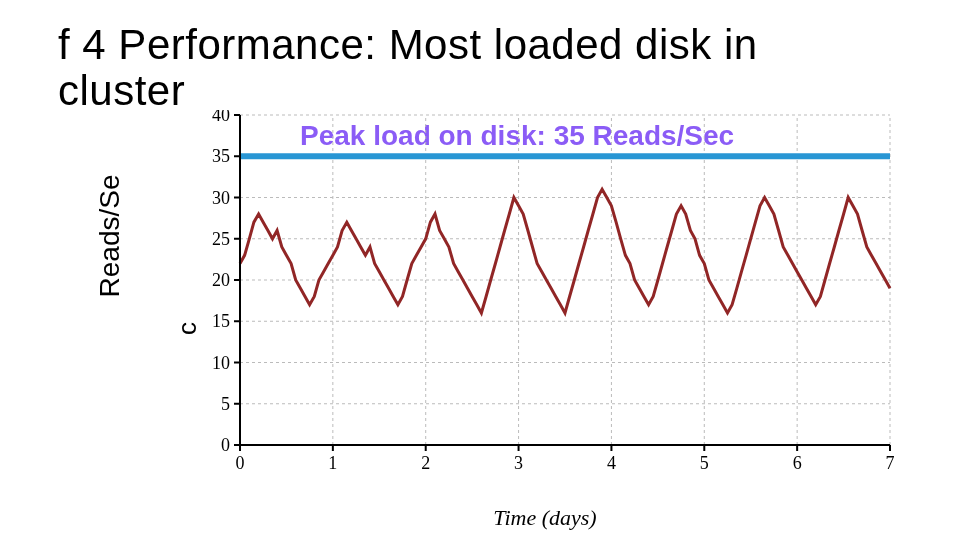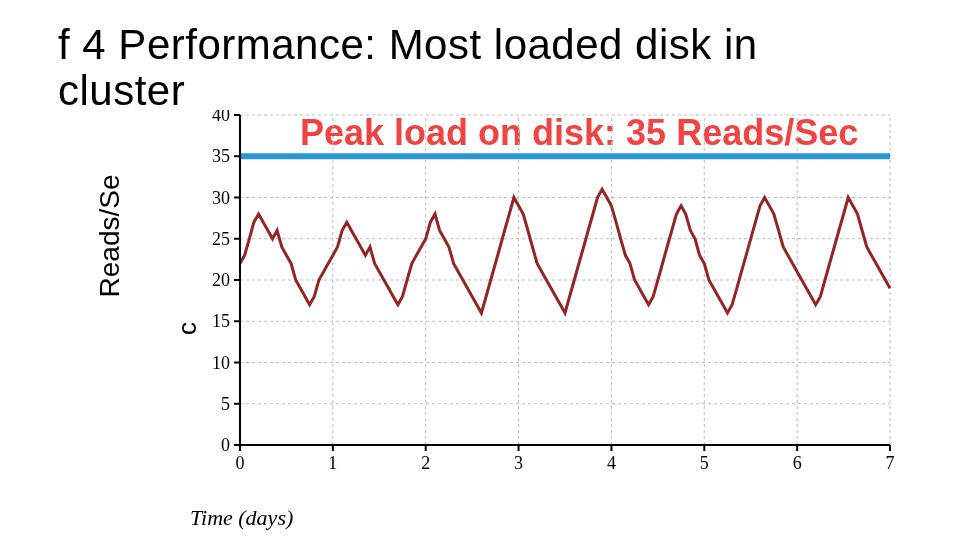--- a/index.html
+++ b/index.html
@@ -48,31 +48,32 @@
   .chart-wrap {
     position: absolute;
     left: 190px;
     top: 110px;
     width: 710px;
     height: 370px;
   }
   .annotation {
     position: absolute;
     left: 300px;
-    top: 112px;
-    font-size: 36px;
+    top: 120px;
+    font-size: 28px;
     font-weight: 700;
-    color: #ef4444;
+    color: #8b5cf6;
     white-space: nowrap;
   }
   .xlabel {
     position: absolute;
     left: 190px;
     top: 505px;
     width: 710px;
+    text-align: center;
     font-size: 22px;
     font-style: italic;
     font-family: "Times New Roman", serif;
   }
   svg { display:block; }
   .y-tick-label {
     font-family: "Times New Roman", serif;
     font-size: 18px;
     text-anchor: end;
   }

